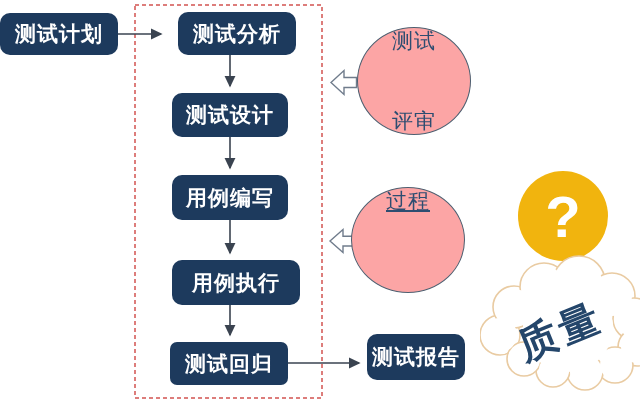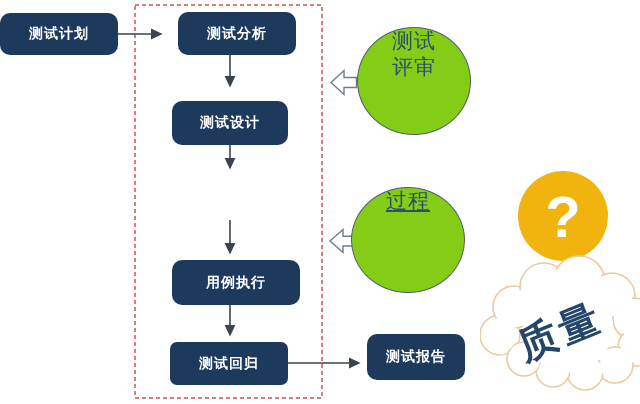--- a/index.html
+++ b/index.html
@@ -17,34 +17,34 @@
     pointer-events: none;
   }
   .flow-box {
     position: absolute;
     background: #1d3a5d;
     color: #ffffff;
     border-radius: 10px;
     display: flex;
     align-items: center;
     justify-content: center;
-    font-size: 14px;
+    font-size: 21px;
     font-weight: bold;
     letter-spacing: 1px;
     z-index: 3;
   }
   .side-circle {
     position: absolute;
-    background: #84cc16;
+    background: #fca5a5;
     border: 1.6px solid #4d5f70;
     border-radius: 50%;
     display: flex;
     flex-direction: column;
     align-items: center;
-    justify-content: flex-start;
+    justify-content: space-between;
     color: #2d4d71;
     font-size: 21px;
     line-height: 26px;
     letter-spacing: 1px;
     z-index: 2;
     box-sizing: border-box;
   }
   .question-circle {
     position: absolute;
     left: 518px; top: 171px;
@@ -105,22 +105,23 @@
     <line class="connector" x1="288" y1="363" x2="359" y2="363" marker-end="url(#ah)"></line>
 
     <path class="block-arrow" d="M331,82.5 L344,70.5 L344,77.5 L356.5,77.5 L356.5,87.5 L344,87.5 L344,94.5 Z"></path>
     <path class="block-arrow" d="M330,241 L343,229.5 L343,236.2 L355,236.2 L355,246 L343,246 L343,252.5 Z"></path>
   </svg>
 
   <div class="flow-box" style="left:0px;   top:13px;  width:118px; height:42px;">测试计划</div>
 
   <div class="flow-box" style="left:178px; top:12px;  width:118px; height:43px;">测试分析</div>
 
-  <div class="flow-box" style="left:172px; top:93px;  width:116px; height:44px;margin-top:8px;">测试设计</div>
+  <div class="flow-box" style="left:172px; top:93px;  width:116px; height:44px;">测试设计</div>
 
+  <div class="flow-box" style="left:172px; top:175px; width:116px; height:45px;">用例编写</div>
 
   <div class="flow-box" style="left:172px; top:260px; width:128px; height:45px;">用例执行</div>
 
   <div class="flow-box" style="left:170px; top:342px; width:118px; height:43px;border-radius:7px;">测试回归</div>
 
   <div class="flow-box" style="left:367px; top:334px; width:98px; height:46px;">测试报告</div>
 
   <div class="side-circle" style="left:357px; top:27px; width:114px; height:108px;">
     <span>测试</span>
     <span>评审</span>

